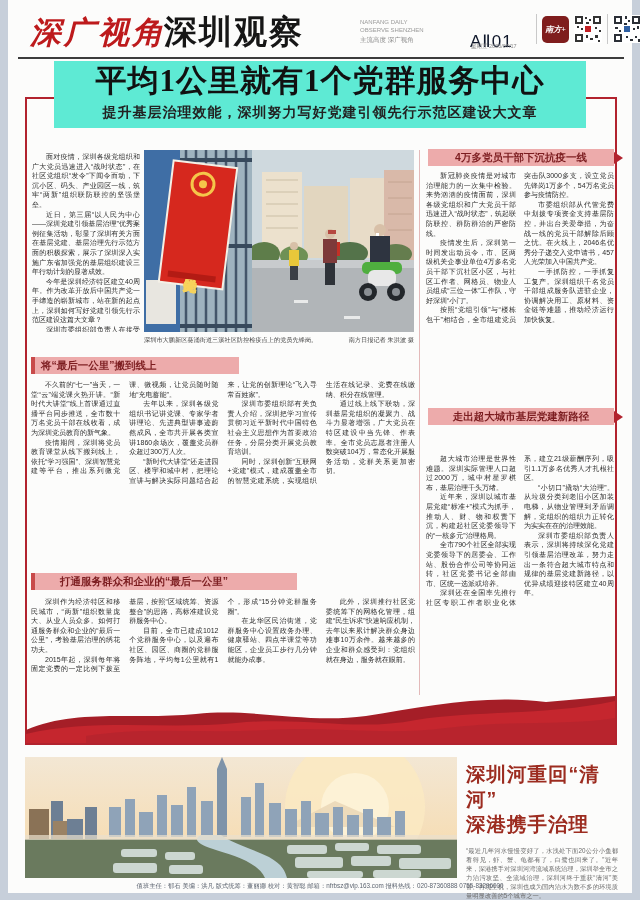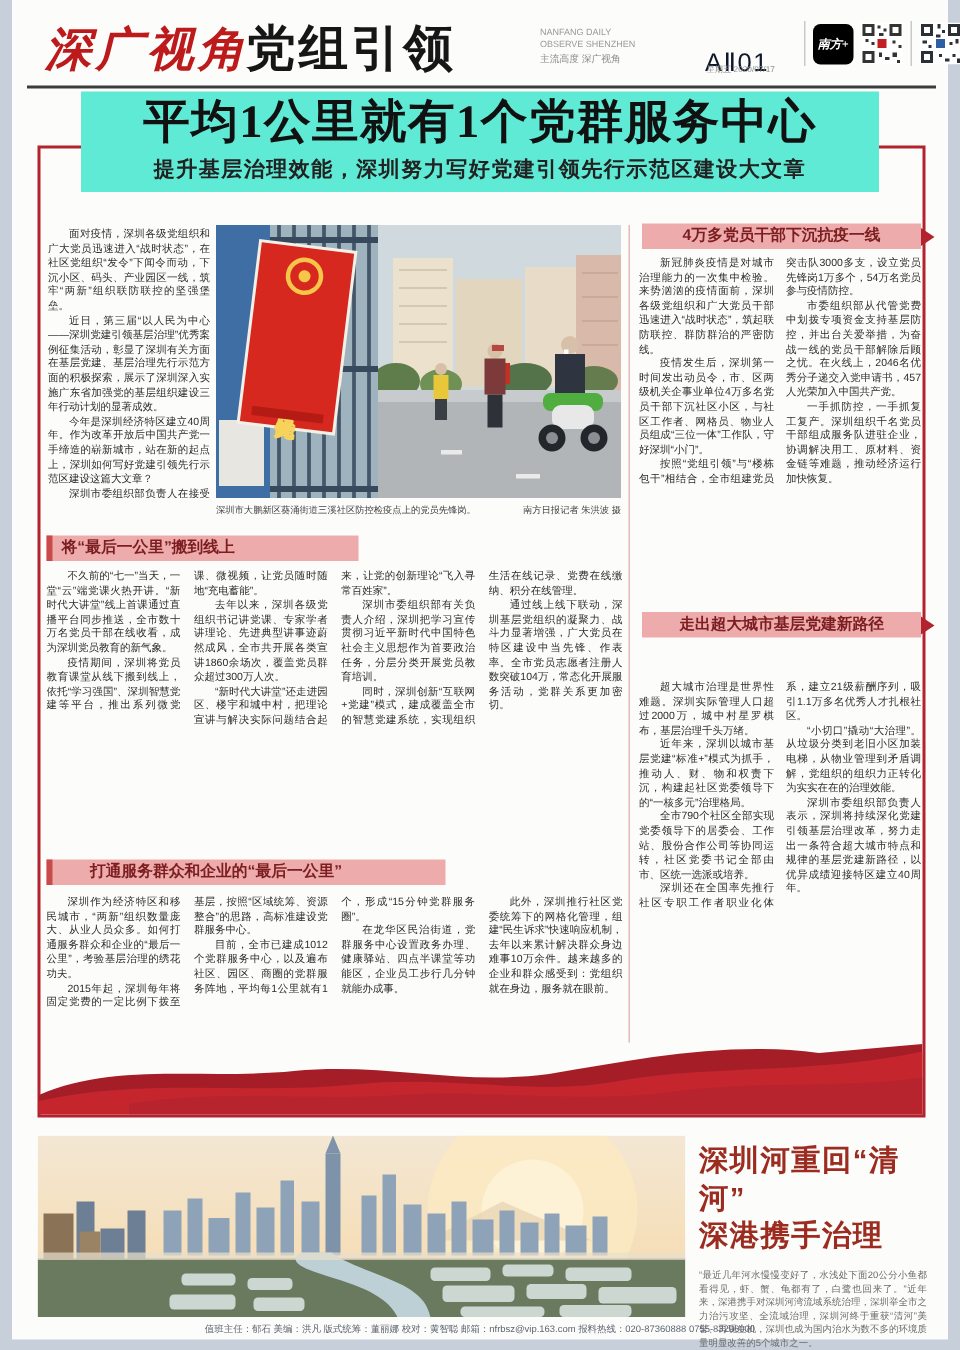--- a/index.html
+++ b/index.html
@@ -12,21 +12,21 @@
   .paper-name { position:absolute; left:22px; top:6px; font-family:"Liberation Serif", serif;
     font-size:31px; font-weight:900; font-style:italic; color:#bd1a1c; letter-spacing:3px; }
   .section-name { position:absolute; left:156px; top:4px; font-size:33px; font-weight:900;
     color:#161616; letter-spacing:2px; }
   .mast-en { position:absolute; left:352px; top:12px; color:#9a9a9a; font-size:6px; line-height:8px; }
   .mast-slogan { color:#8a8a8a; font-size:6.5px; margin-top:2px; }
   .page-code { position:absolute; left:462px; top:25px; font-size:17px; color:#0f172a; letter-spacing:1px; }
   .date-line { position:absolute; left:463px; top:37px; font-size:5.5px; color:#8a8a8a; }
   .mast-icons { position:absolute; left:528px; top:8px; display:flex; align-items:center; gap:5px; }
   .vdiv { width:1px; height:30px; background:#c9c9c9; }
-  .app-icon { width:27px; height:27px; background:#000000; border-radius:5px; color:#fff;
+  .app-icon { width:27px; height:27px; background:#7f1d1d; border-radius:5px; color:#fff;
     font-size:8px; font-weight:bold; display:flex; align-items:center; justify-content:center;
     font-family:"Liberation Serif", serif; font-style:italic; }
   .qr { width:28px; height:28px; }
 
   .rule-top { position:absolute; left:10px; top:57px; width:606px; height:2px; background:#3c3c3c; }
 
   
   .headline-block { position:absolute; left:46px; top:61px; width:532px; background:#5eead4;
     text-align:center; z-index:3; padding:2px 0 6px 0; }
   .headline { font-family:"Liberation Serif", serif; font-size:31px; font-weight:900;
@@ -81,21 +81,21 @@
 
   svg { display:block; }
 </style>
 </head>
 <body>
 
 <div class="paper">
 
   <div class="masthead">
     <div class="paper-name">深广视角</div>
-    <div class="section-name">党组引领</div>
+    <div class="section-name">深圳观察</div>
     <div class="mast-en">
       <div>NANFANG DAILY</div>
       <div>OBSERVE SHENZHEN</div>
       <div class="mast-slogan">主流高度 深广视角</div>
     </div>
     <div class="page-code">AⅡ01</div>
     <div class="date-line">星期五 2020/07/17</div>
     <div class="mast-icons">
       <div class="vdiv"></div>
       <div class="app-icon">南方+</div>

